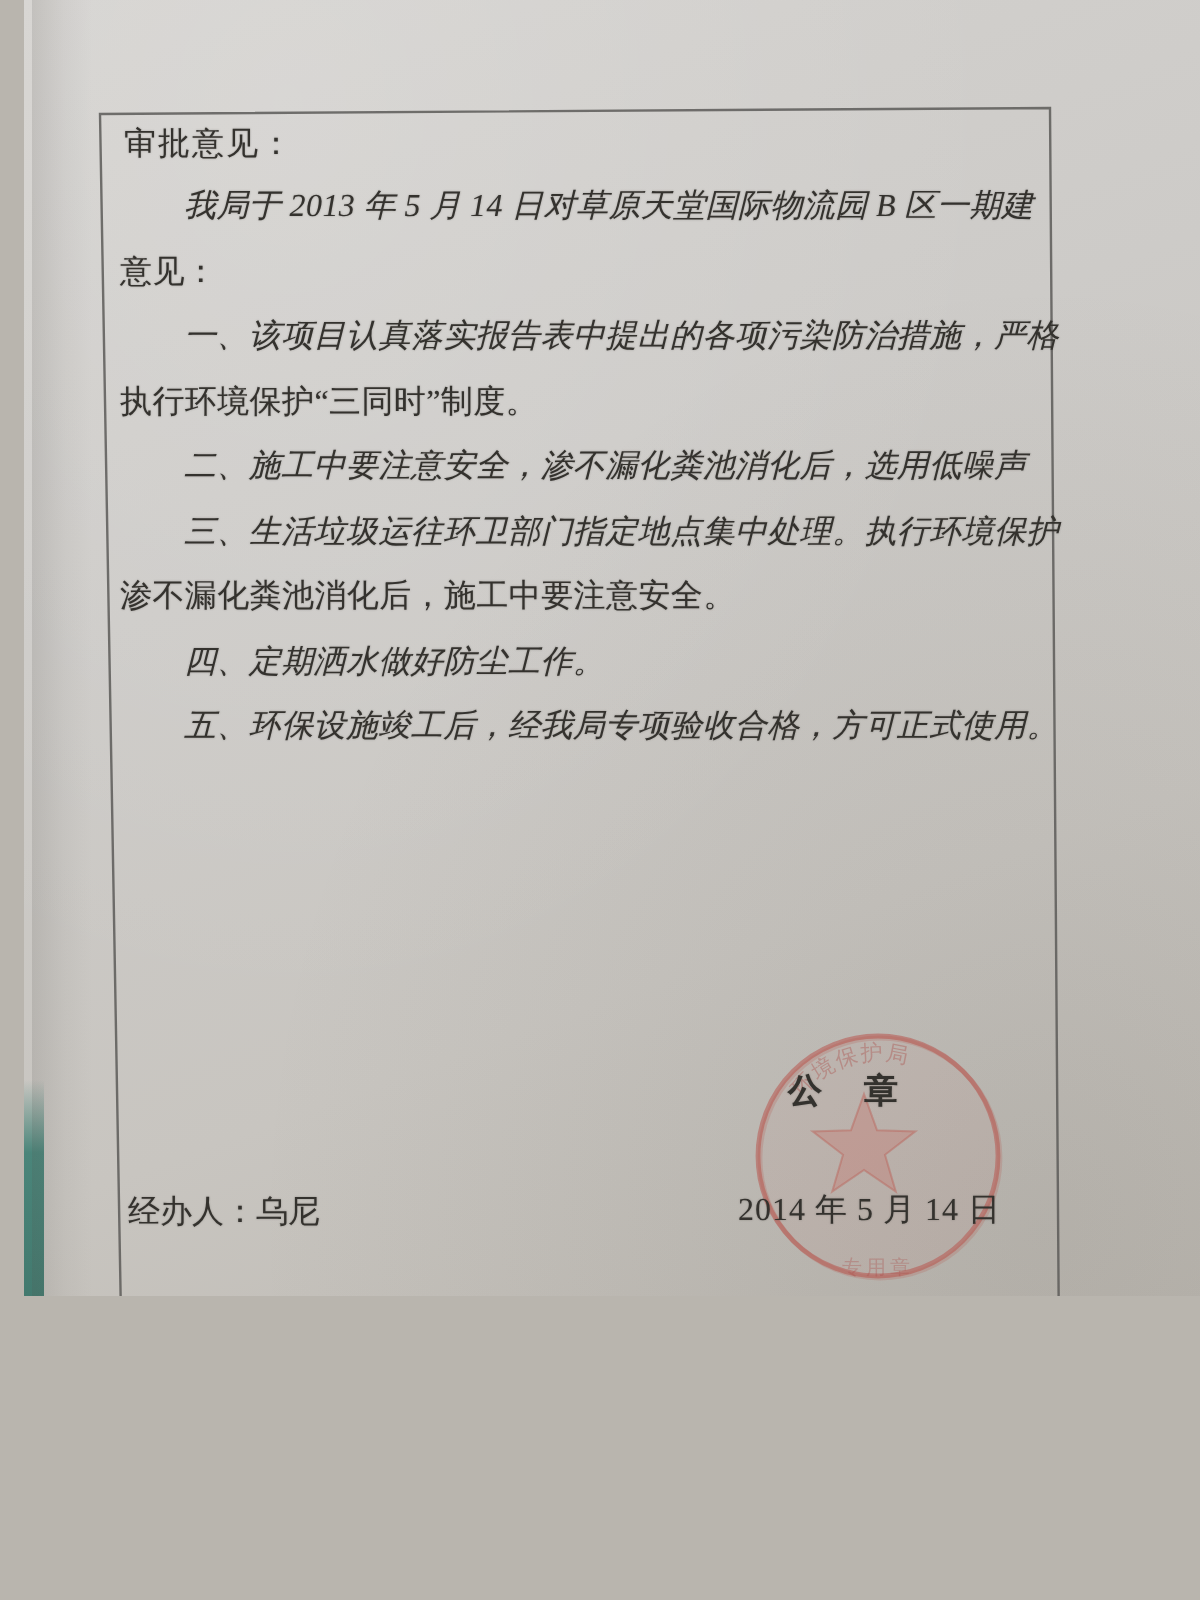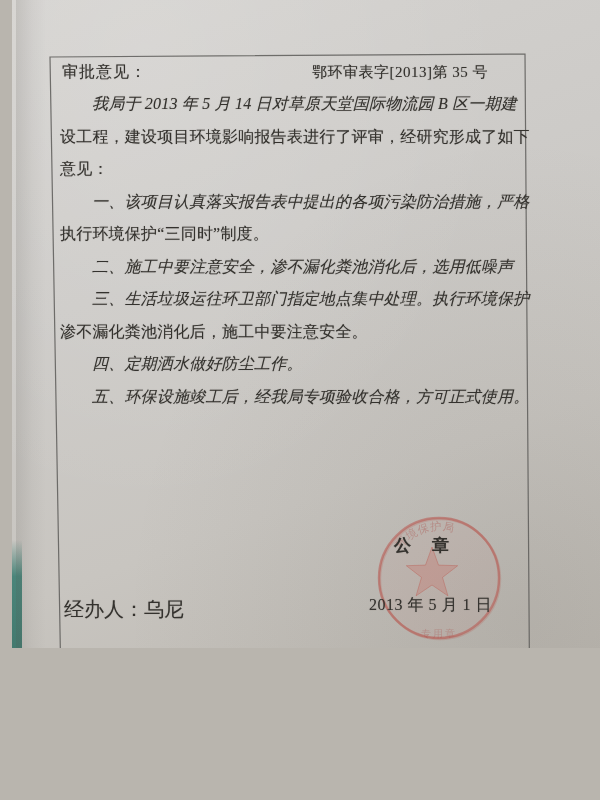--- a/index.html
+++ b/index.html
@@ -33,43 +33,41 @@
   .field-label{position:absolute;left:50px;top:62px;font-size:16px;letter-spacing:1px;}
   .doc-number{position:absolute;left:300px;top:63px;font-size:15px;letter-spacing:0.5px;}
   .body-text{
     position:absolute;left:48px;top:88px;width:462px;
     font-size:16px;line-height:32.5px;
   }
   .line{white-space:nowrap;height:32.5px;letter-spacing:0.2px;}
   .indent{padding-left:32px;font-style:italic;}
   .seal-wrap{position:absolute;left:352px;top:503px;width:150px;height:150px;}
   .seal-label{position:absolute;left:382px;top:534px;font-size:17px;letter-spacing:2px;font-weight:bold;}
-  .footer-handler{position:absolute;left:52px;top:596px;font-size:20px;}
+  .footer-handler{position:absolute;left:52px;top:596px;font-size:16px;}
   .footer-date{position:absolute;left:357px;top:595px;font-size:16px;letter-spacing:0.5px;}
 </style>
 </head>
 <body>
 
 <div class="photo">
 
   <div class="desk-edge"></div>
   <div class="left-fold"></div>
 
   <svg class="box-border" width="600" height="800">
     <polygon points="38,57 513,54 518,742 50,745" fill="none" stroke="#5c5b58" stroke-width="1.2" opacity="0.85"></polygon>
   </svg>
 
   <div class="doc">
 
     <div class="field-label soft">审批意见：</div>
-    <div class="doc-number soft">鄂环审表字[2013]第 35 号</div>
 
     <div class="body-text">
       <div class="line indent soft">我局于 2013 年 5 月 14 日对草原天堂国际物流园 B 区一期建</div>
-      <div class="line soft">设工程，建设项目环境影响报告表进行了评审，经研究形成了如下</div>
       <div class="line soft">意见：</div>
       <div class="line indent soft">一、该项目认真落实报告表中提出的各项污染防治措施，严格</div>
       <div class="line soft">执行环境保护“三同时”制度。</div>
       <div class="line indent soft">二、施工中要注意安全，渗不漏化粪池消化后，选用低噪声</div>
       <div class="line indent soft">三、生活垃圾运往环卫部门指定地点集中处理。执行环境保护</div>
       <div class="line soft">渗不漏化粪池消化后，施工中要注意安全。</div>
       <div class="line indent soft">四、定期洒水做好防尘工作。</div>
       <div class="line indent soft">五、环保设施竣工后，经我局专项验收合格，方可正式使用。</div>
     </div>
 
@@ -87,16 +85,16 @@
         <text id="seal-bottom-text" x="75" y="134" text-anchor="middle" font-size="10" fill="rgba(172,76,70,0.32)" letter-spacing="2">专用章</text>
       </svg>
     </div>
 
     <div class="seal-label soft">公　章</div>
 
     <div class="footer-handler soft">
       <span>经办人：</span><span>乌尼</span>
     </div>
 
-    <div class="footer-date soft">2013 年 5 月 1 日</div>
+    <div class="footer-date soft">2014 年 5 月 14 日</div>
 
   </div>
 </div>
 
 </body></html>

